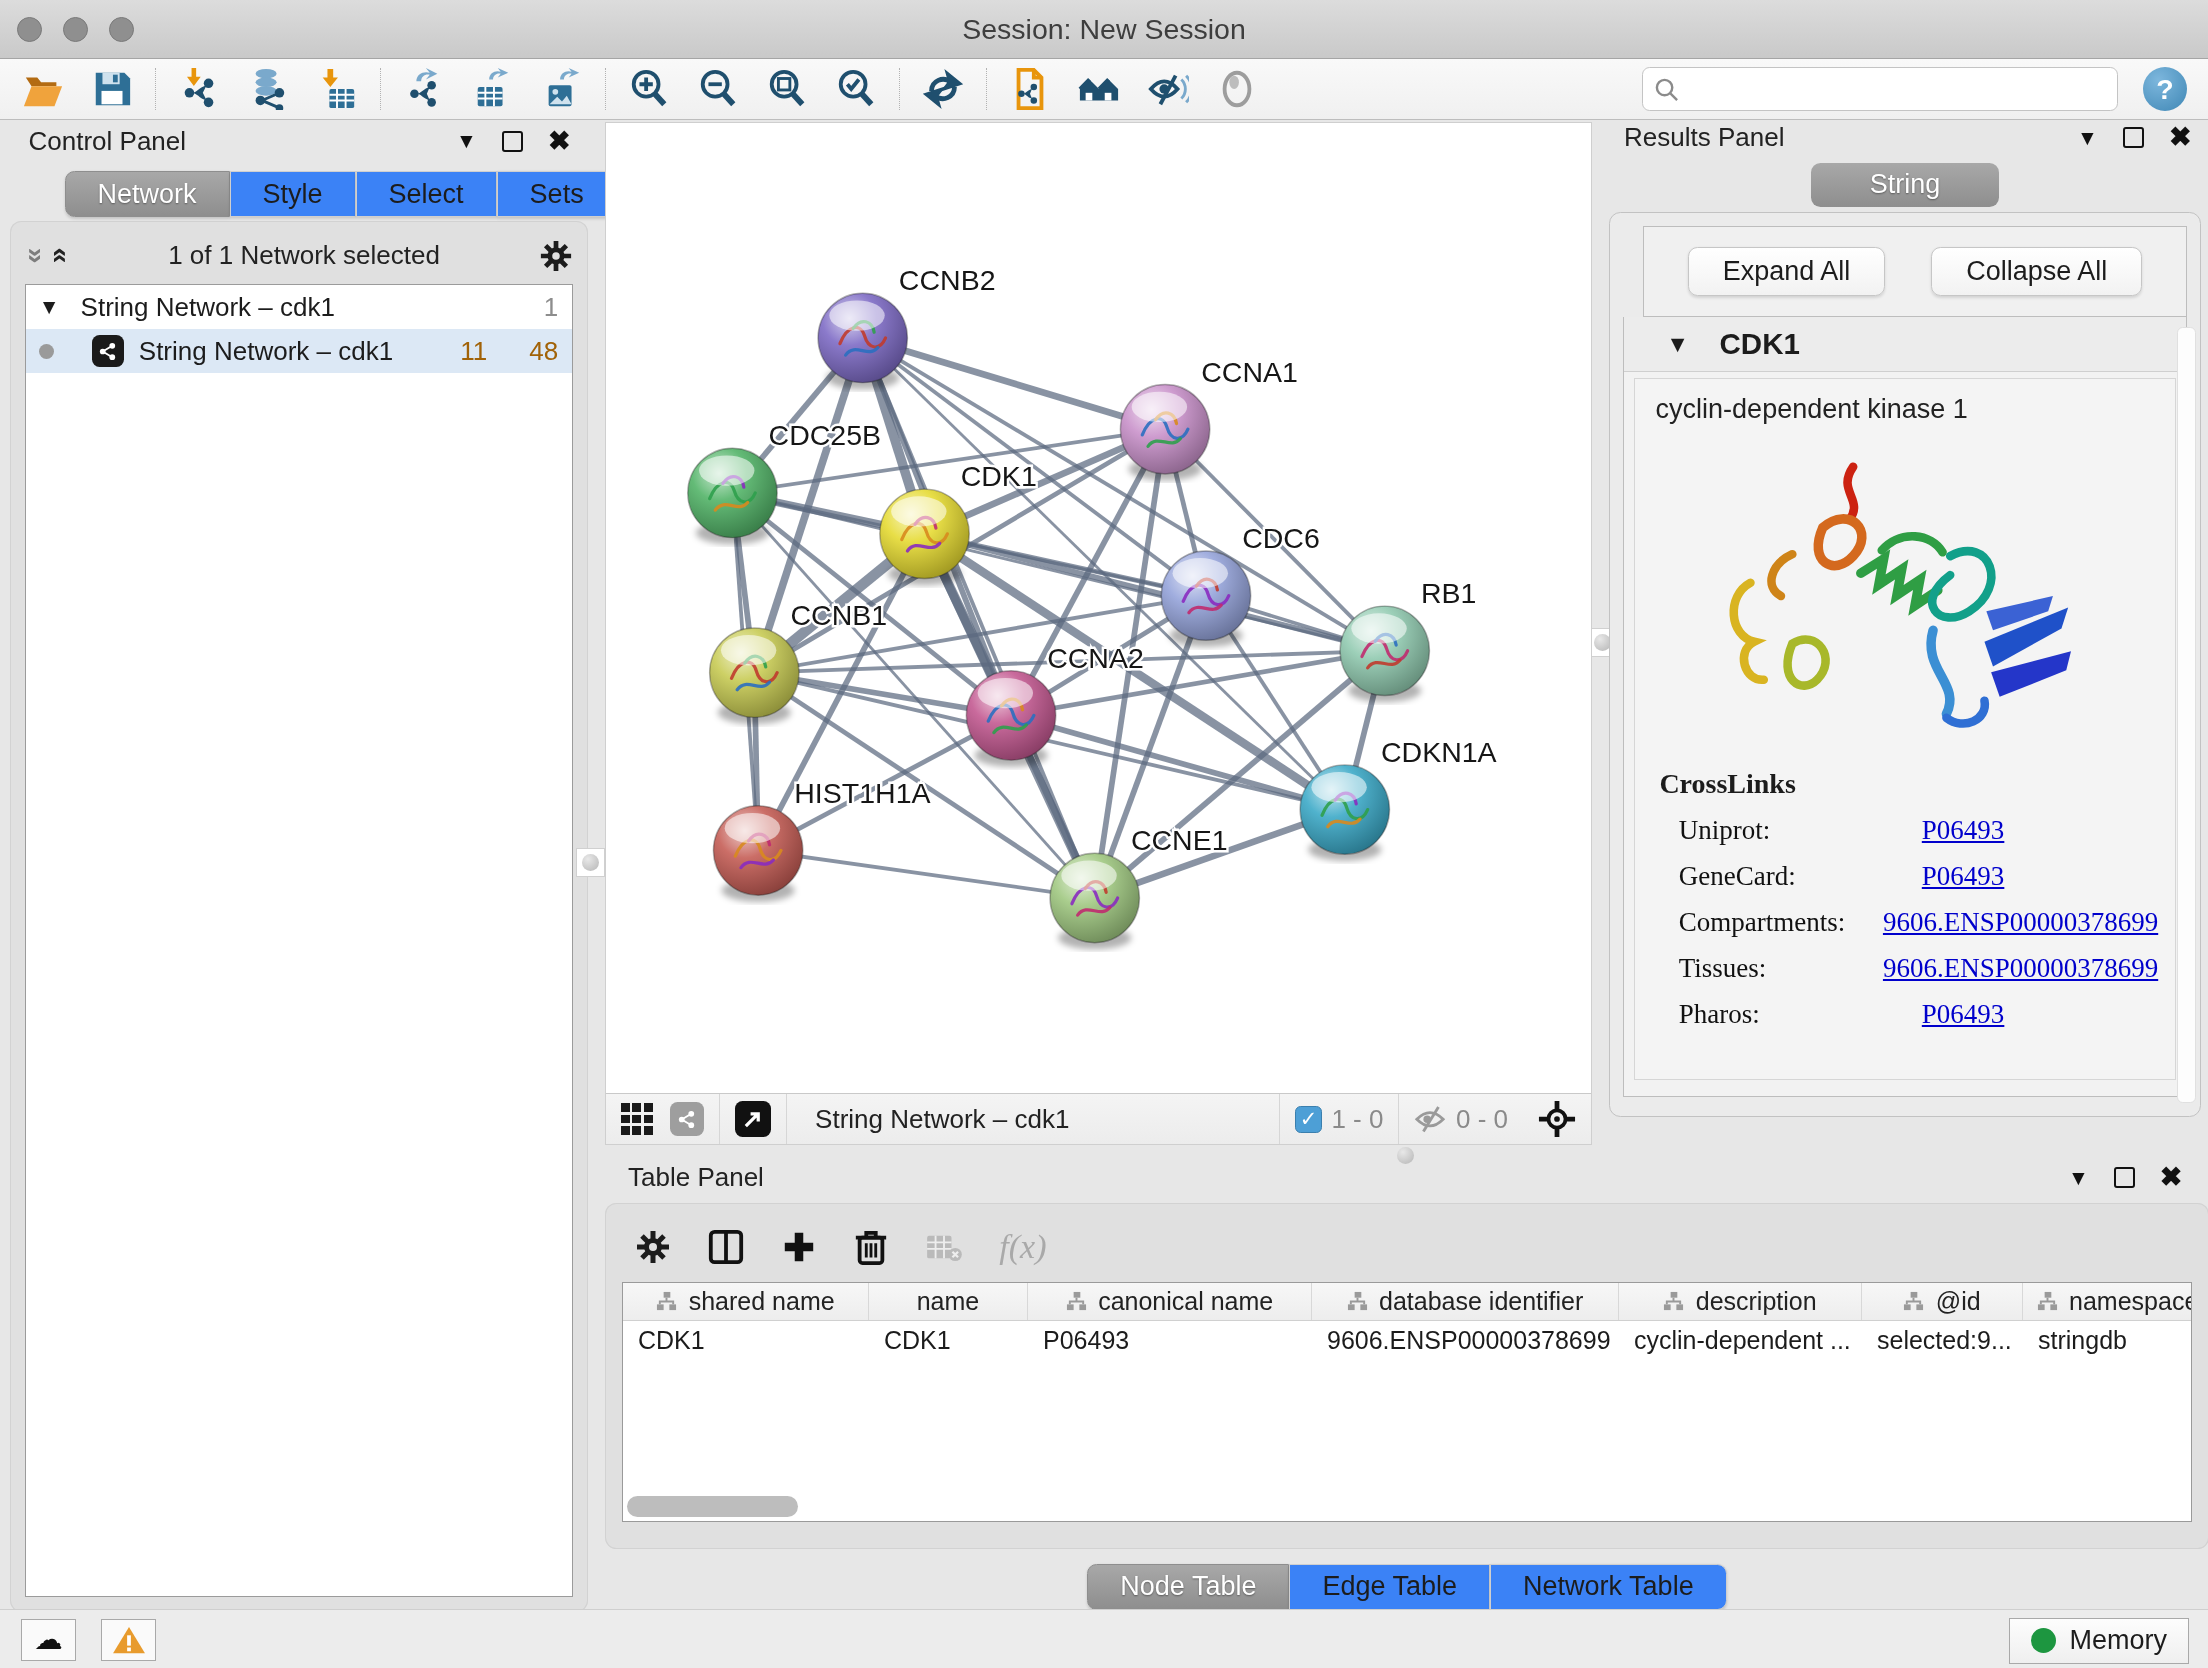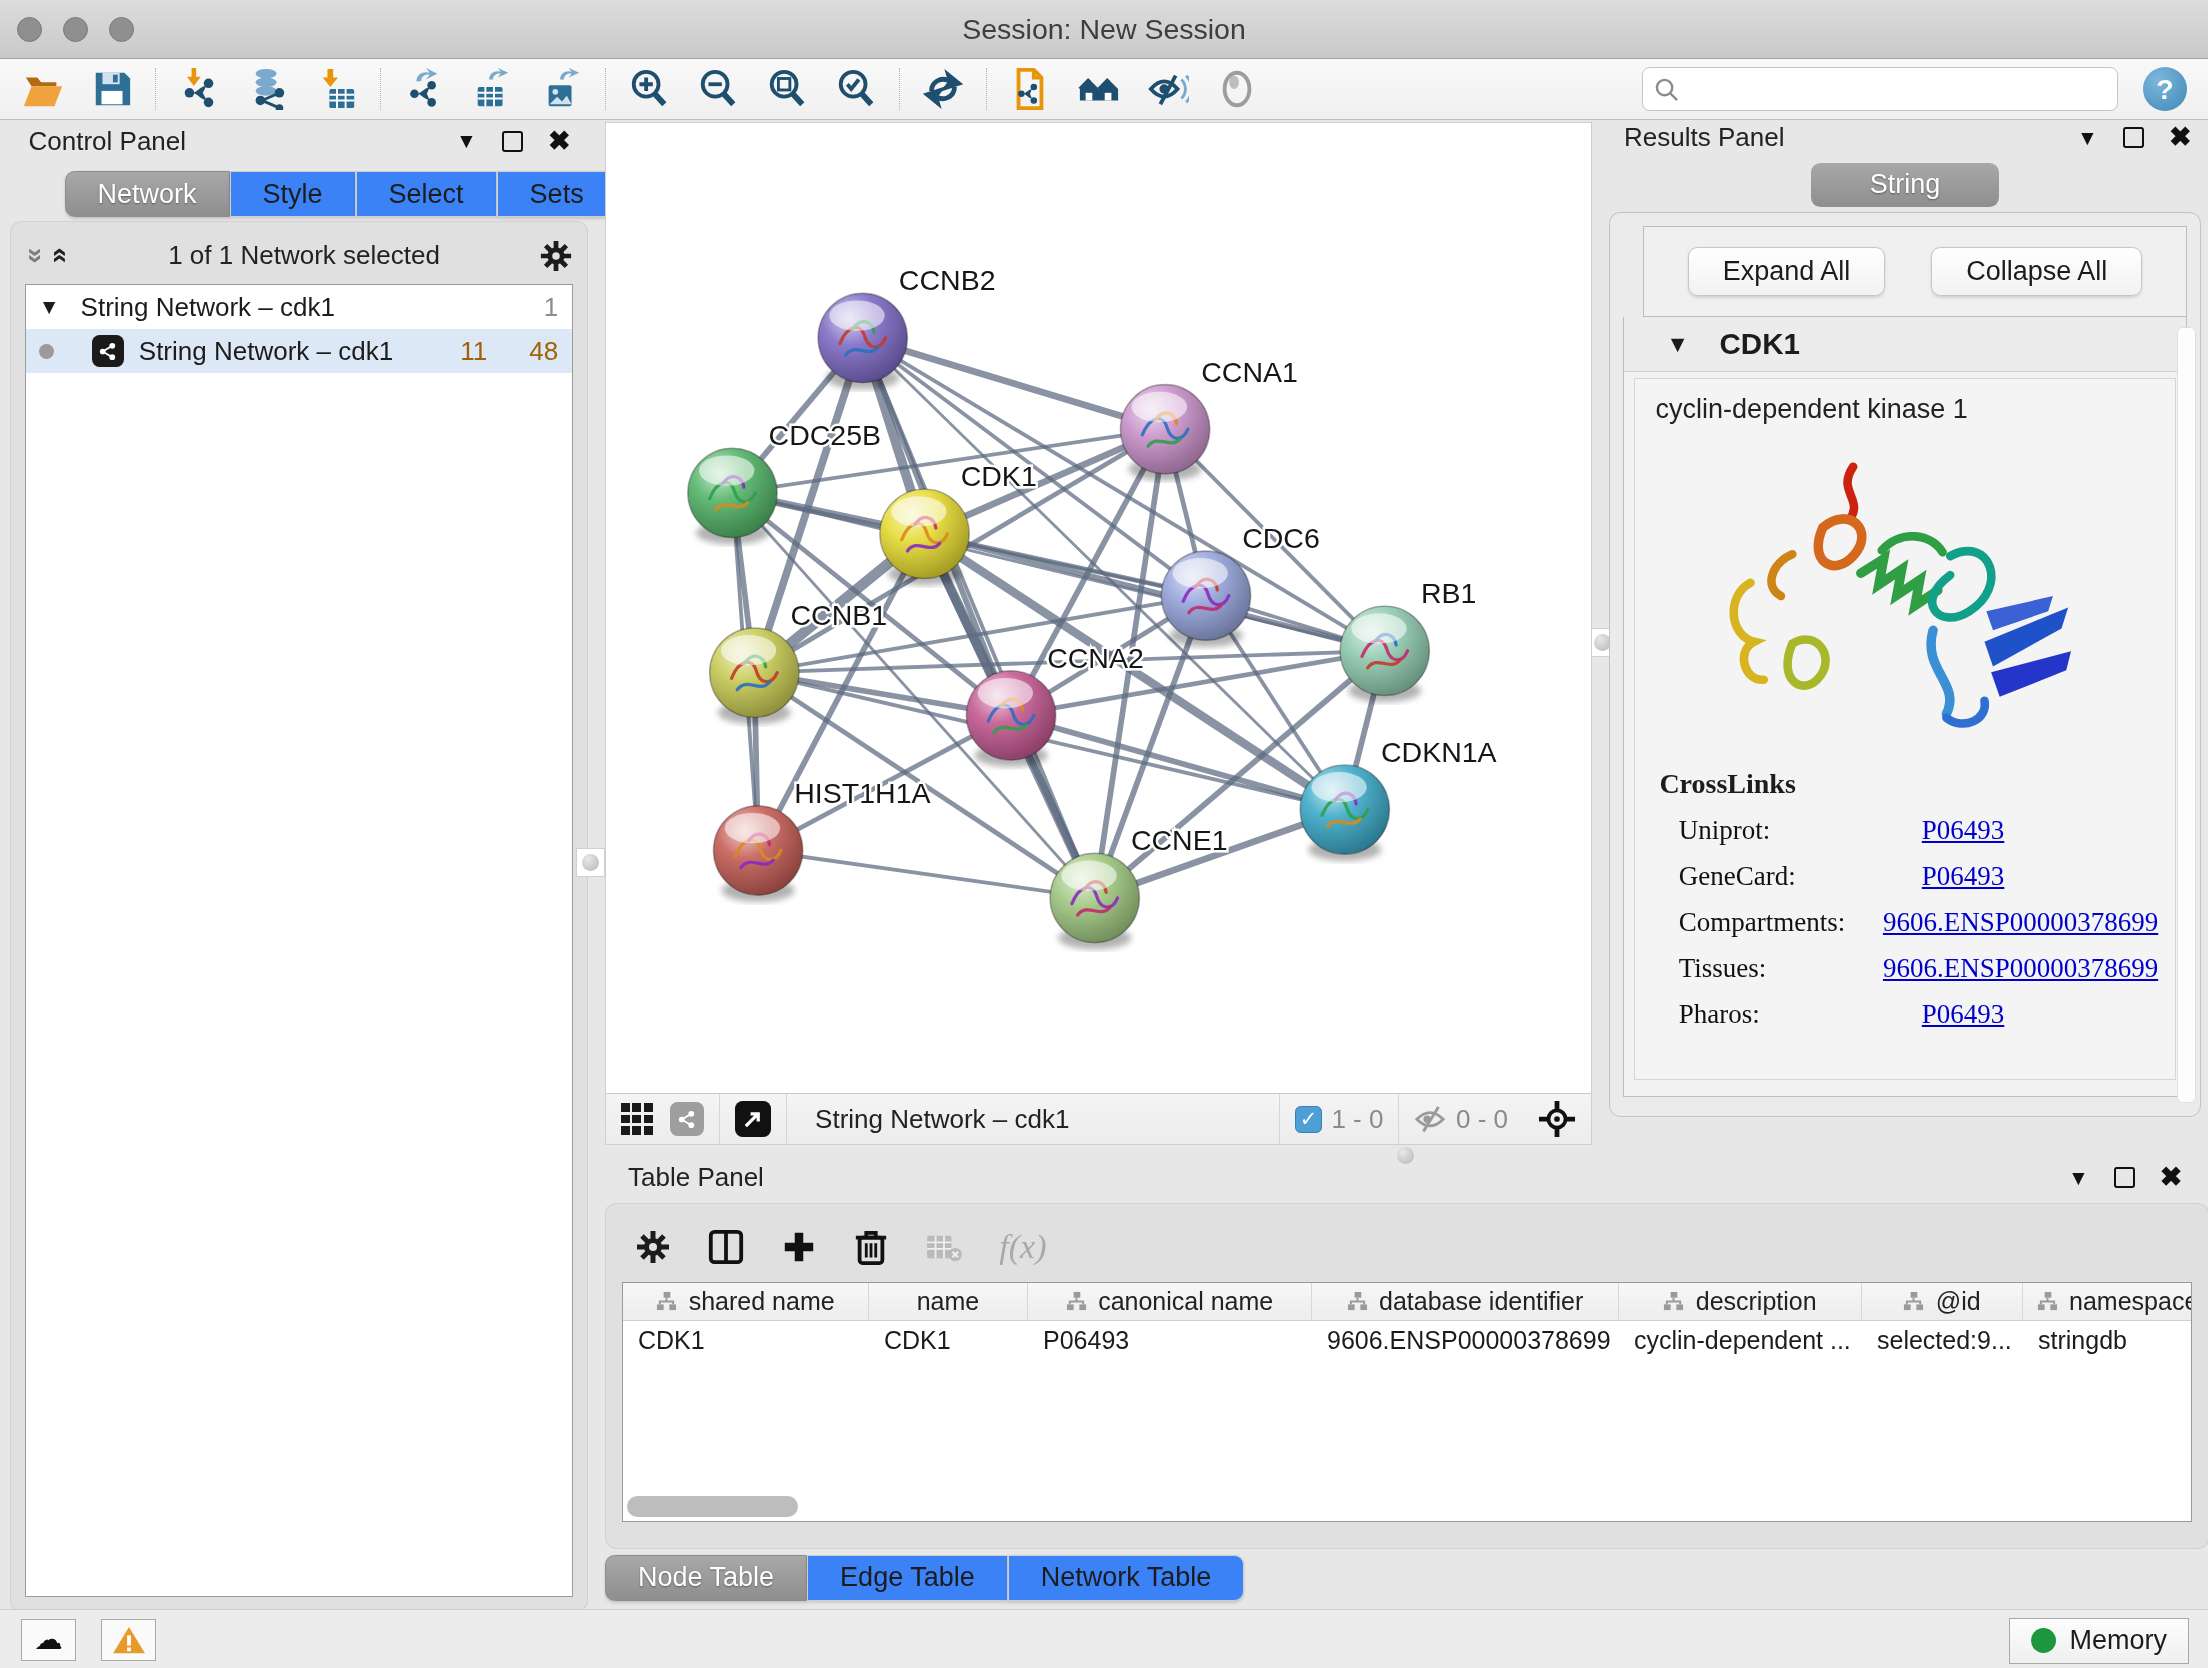--- a/index.html
+++ b/index.html
@@ -187,21 +187,21 @@
   .th{ display:flex; align-items:center; justify-content:center; gap:11.4px;
     font-size:25px; color:#222; border-right:1px solid #d8d8d8; overflow:hidden; white-space:nowrap;
     flex:0 0 auto; cursor:pointer;}
   .tbl-row{ display:flex; height:38px; }
   .td{ font-size:25px; display:flex; align-items:center; padding-left:15px;
     overflow:hidden; white-space:nowrap; flex:0 0 auto; cursor:default;}
   .hscroll{
     position:absolute; left:3.8px; bottom:3.8px; height:21px; width:171px;
     background:#bdbdbd; border-radius:10.5px;
   }
-  .tp-tabs{ display:flex; margin-top:6px;}
+  .tp-tabs{ display:flex; justify-content:center; margin-top:15px;}
   
   .statusbar{
     position:absolute; left:0; bottom:0; width:2208px; height:59px;
     background:#ececec; border-top:1px solid #cfcfcf;
   }
   .sb-btn{
     position:absolute; top:8.6px; width:55px; height:42px; background:#fafafa;
     border:1.9px solid #a9a9a9; display:flex; align-items:center; justify-content:center; cursor:pointer;
   }
   .mem-btn{

